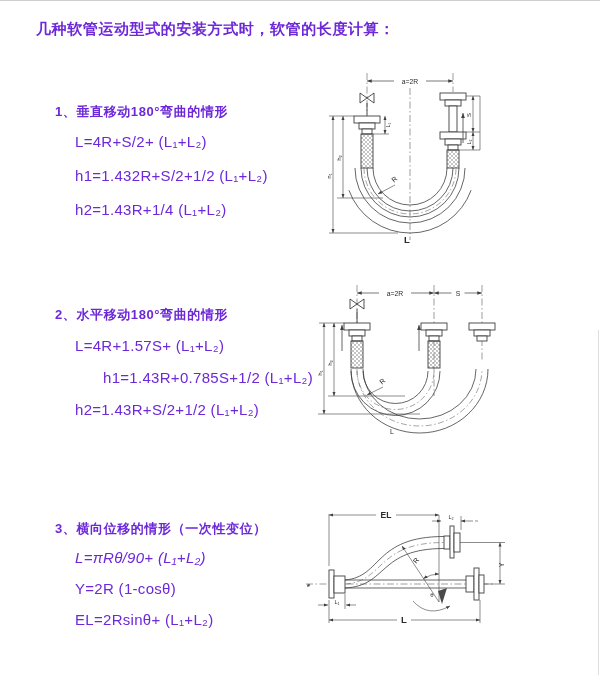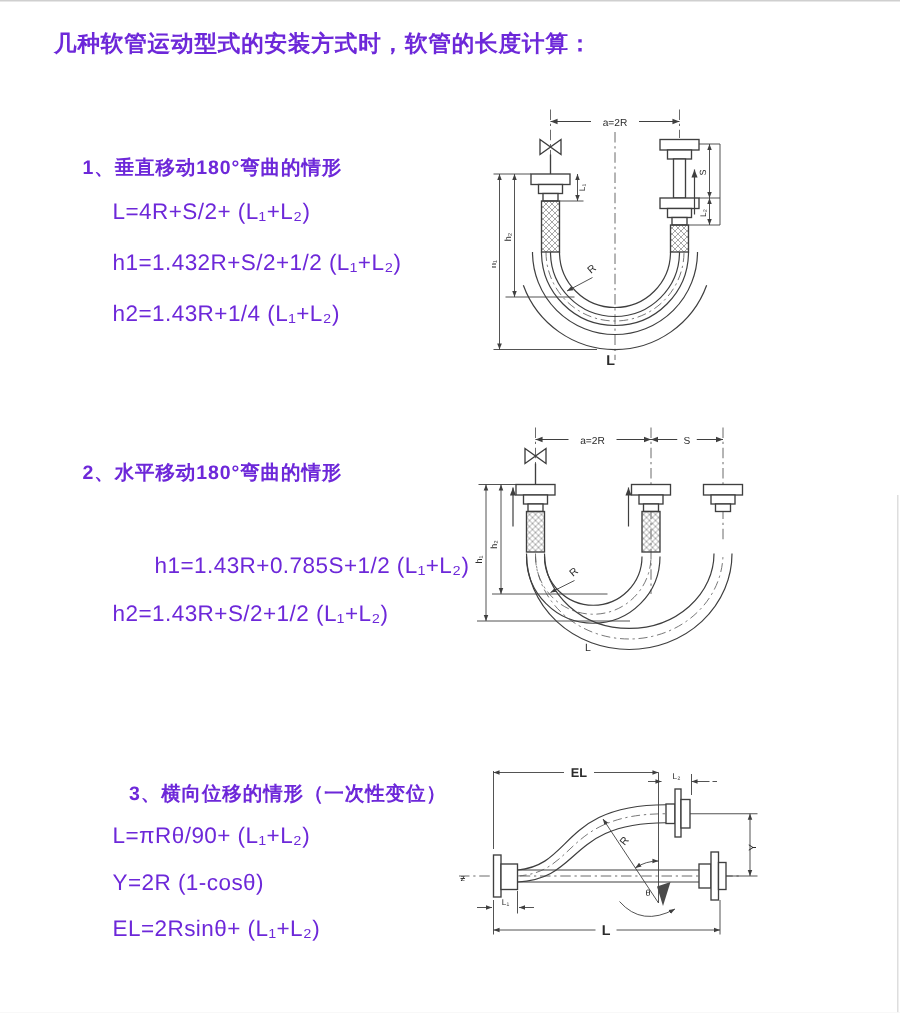--- a/index.html
+++ b/index.html
@@ -5,40 +5,41 @@
   html,body{margin:0;padding:0;background:#f4f4f4;}
   .page{position:relative;width:600px;height:675px;background:#ffffff;
         font-family:"Liberation Sans","DejaVu Sans",sans-serif;color:#6d28d9;overflow:hidden;}
   .scan-edge-top{position:absolute;left:0;top:0;width:600px;height:1px;background:#cfcfcf;}
   .scan-edge-right{position:absolute;right:1px;top:330px;width:1px;height:345px;background:#dedede;}
   .title{position:absolute;left:36px;top:20px;font-size:15px;font-weight:bold;letter-spacing:.6px;}
   .sec-h{position:absolute;font-size:13px;font-weight:bold;letter-spacing:.6px;}
   .fx{position:absolute;font-size:15px;font-weight:400;letter-spacing:.3px;text-align:center;}
   .sec1-h{left:55px;top:103px;} .sec1-f0{left:75px;top:133px;} .sec1-f1{left:75px;top:167px;} .sec1-f2{left:75px;top:201px;}
   .sec2-h{left:55px;top:306px;} .sec2-f0{left:75px;top:337px;} .sec2-f1{left:75px;top:369px;margin-left:28px;} .sec2-f2{left:75px;top:401px;}
-  .sec3-h{left:55px;top:520px;margin-left:31px;} .sec3-f0{left:75px;top:549px;} .sec3-f1{left:75px;top:580px;} .sec3-f2{left:75px;top:611px;}
+  .sec3-h{left:55px;top:520px;} .sec3-f0{left:75px;top:549px;font-style:italic;} .sec3-f1{left:75px;top:580px;} .sec3-f2{left:75px;top:611px;}
   svg{position:absolute;}
   .d1{left:328px;top:68px;} .d2{left:315px;top:281px;} .d3{left:304px;top:510px;}
   svg text{fill:#2b2b2b;font-family:"Liberation Sans","DejaVu Sans",sans-serif;}
 </style>
 </head>
 <body>
 
 <div class="page">
   <div class="scan-edge-top"></div>
   <div class="scan-edge-right"></div>
 
   <div class="title">几种软管运动型式的安装方式时，软管的长度计算：</div>
 
   <div class="sec-h sec1-h">1、垂直移动180°弯曲的情形</div>
   <div class="fx sec1-f0">L=4R+S/2+ (L₁+L₂)</div>
   <div class="fx sec1-f1">h1=1.432R+S/2+1/2 (L₁+L₂)</div>
   <div class="fx sec1-f2">h2=1.43R+1/4 (L₁+L₂)</div>
 
   <div class="sec-h sec2-h">2、水平移动180°弯曲的情形</div>
+  <div class="fx sec2-f0">L=4R+1.57S+ (L₁+L₂)</div>
   <div class="fx sec2-f1">h1=1.43R+0.785S+1/2 (L₁+L₂)</div>
   <div class="fx sec2-f2">h2=1.43R+S/2+1/2 (L₁+L₂)</div>
 
   <div class="sec-h sec3-h">3、横向位移的情形（一次性变位）</div>
   <div class="fx sec3-f0">L=πRθ/90+ (L₁+L₂)</div>
   <div class="fx sec3-f1">Y=2R (1-cosθ)</div>
   <div class="fx sec3-f2">EL=2Rsinθ+ (L₁+L₂)</div>
 
   <svg class="d1" width="185" height="178" viewBox="0 0 185 178">
     <defs>

